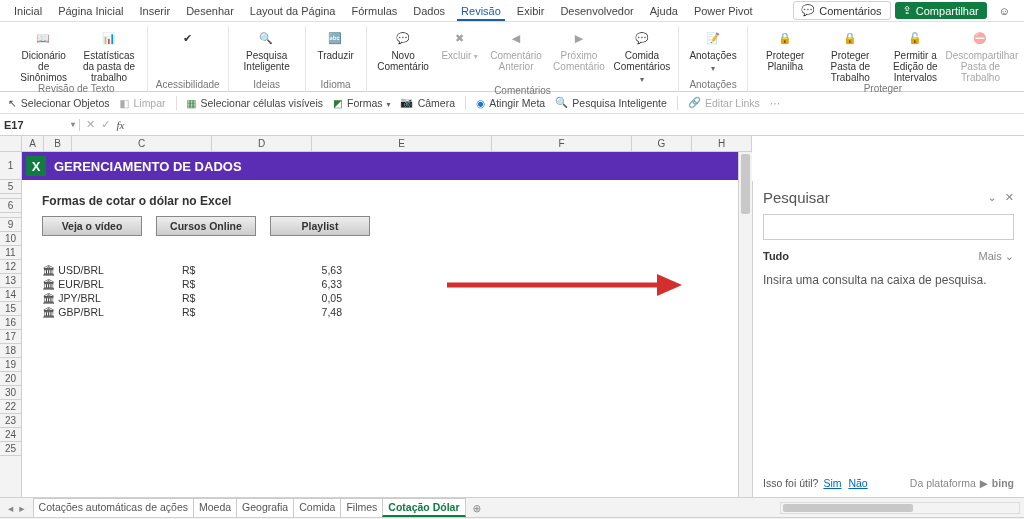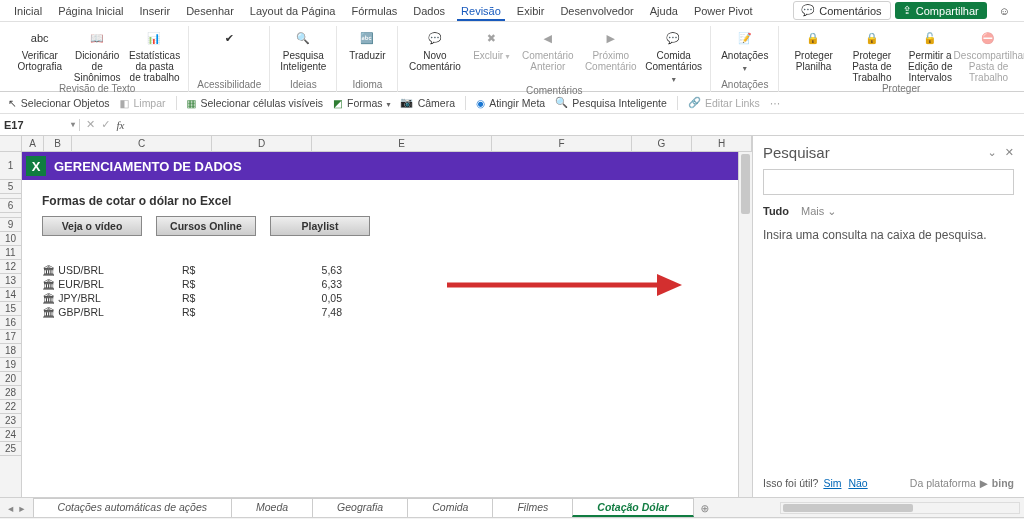--- a/index.html
+++ b/index.html
@@ -68,37 +68,37 @@
 .drow .pair { width: 140px; display: flex; align-items: center; gap: 3px; }
 .drow .cur { width: 100px; }
 .drow .val { width: 60px; text-align: right; }
 
 .arrow-annot { position: absolute; top: 118px; left: 420px; width: 240px; height: 30px; }
 
 .vscroll { width: 14px; background: #f3f3f3; border-left: 1px solid #d0d0d0; position: relative; }
 .vscroll .thumb { position: absolute; top: 2px; left: 2px; right: 2px; height: 60px; background: #c8c8c8; border-radius: 2px; }
 
 
-.search-pane { width: 310px; border-left: 1px solid #d0d0d0; padding: 8px 10px; display: flex; flex-direction: column; background: #fff; }
+.search-pane { width: 310px; border-left: 1px solid #d0d0d0; padding: 8px 10px; display: flex; flex-direction: column; background: #fff; margin-top: 45px; }
 .sp-head { display: flex; align-items: center; justify-content: space-between; margin-bottom: 8px; }
 .sp-title { font-size: 15px; color: #555; }
 .sp-ctrls { display: flex; gap: 8px; color: #888; }
 .sp-input { width: 100%; height: 26px; border: 1px solid #ccc; padding: 0 6px; margin-bottom: 10px; }
-.sp-tabs { display: flex; gap: 12px; font-size: 11px; margin-bottom: 10px; }
+.sp-tabs { display: flex; gap: 12px; font-size: 11px; margin-bottom: 10px; justify-content: space-between; }
 .sp-tabs .tab-all { font-weight: 600; }
 .sp-tabs .tab-more { color: #888; }
 .sp-hint { font-size: 12px; color: #555; }
 .sp-foot { margin-top: auto; display: flex; justify-content: space-between; align-items: center; font-size: 10.5px; color: #555; }
 .sp-foot a { color: #0067b8; text-decoration: underline; margin: 0 2px; }
 .bing { display: flex; align-items: center; gap: 4px; color: #888; }
 
 
 .sheet-tabs { height: 20px; display: flex; align-items: center; border-top: 1px solid #d0d0d0; background: #f3f3f3; font-size: 10.5px; }
 .tab-nav { padding: 0 8px; color: #888; display: flex; gap: 6px; }
-.stab { padding: 2px 24px; border: 1px solid #ccc; border-bottom: none; background: #fff; margin-right: -1px; color: #555; font-style: italic; }
+.stab { padding: 2px 5px; border: 1px solid #ccc; border-bottom: none; background: #fff; margin-right: -1px; color: #555; }
 .stab.active { background: #fff; border-bottom: 2px solid #107c41; color: #107c41; font-weight: 600; }
 .add-tab { padding: 0 8px; color: #888; }
 .sheet-tabs .hscroll-spacer { flex: 1; }
 .hscroll { width: 240px; height: 12px; background: #f3f3f3; border: 1px solid #ddd; margin-right: 4px; position: relative; }
 .hscroll .hthumb { position: absolute; left: 2px; top: 1px; bottom: 1px; width: 130px; background: #c8c8c8; border-radius: 2px; }
 
 
 .statusbar { height: 20px; display: flex; align-items: center; padding: 0 8px; background: #f3f3f3; border-top: 1px solid #d0d0d0; font-size: 10.5px; color: #555; gap: 12px; }
 .statusbar .spacer { flex: 1; }
 </style>
@@ -126,24 +126,20 @@
   <div class="right-btn share-btn">
     <span>⇪</span>
     <span>Compartilhar</span>
   </div>
   <div class="right-btn">☺</div>
 </div>
 
 <div class="ribbon" id="ribbon">
     <div class="rgroup">
       <div class="buttons">
-        <div class="rbtn">
-          <div class="ico">abc</div>
-          <div class="lbl">Verificar Ortografia</div>
-        </div>
         <div class="rbtn">
           <div class="ico">📖</div>
           <div class="lbl">Dicionário de Sinônimos</div>
         </div>
         <div class="rbtn">
           <div class="ico">📊</div>
           <div class="lbl">Estatísticas da pasta de trabalho</div>
         </div>
       </div>
       <div class="glabel">Revisão de Texto</div>
@@ -311,21 +307,21 @@
           <div class="rowh">11</div>
           <div class="rowh">12</div>
           <div class="rowh">13</div>
           <div class="rowh">14</div>
           <div class="rowh">15</div>
           <div class="rowh">16</div>
           <div class="rowh">17</div>
           <div class="rowh">18</div>
           <div class="rowh">19</div>
           <div class="rowh">20</div>
-          <div class="rowh">28</div>
+          <div class="rowh">30</div>
           <div class="rowh">22</div>
           <div class="rowh">23</div>
           <div class="rowh">24</div>
           <div class="rowh">25</div>
         </div>
       <div class="cells">
         <div class="banner">
           <div class="xico">X</div>
           <span>GERENCIAMENTO DE DADOS</span>
         </div>

